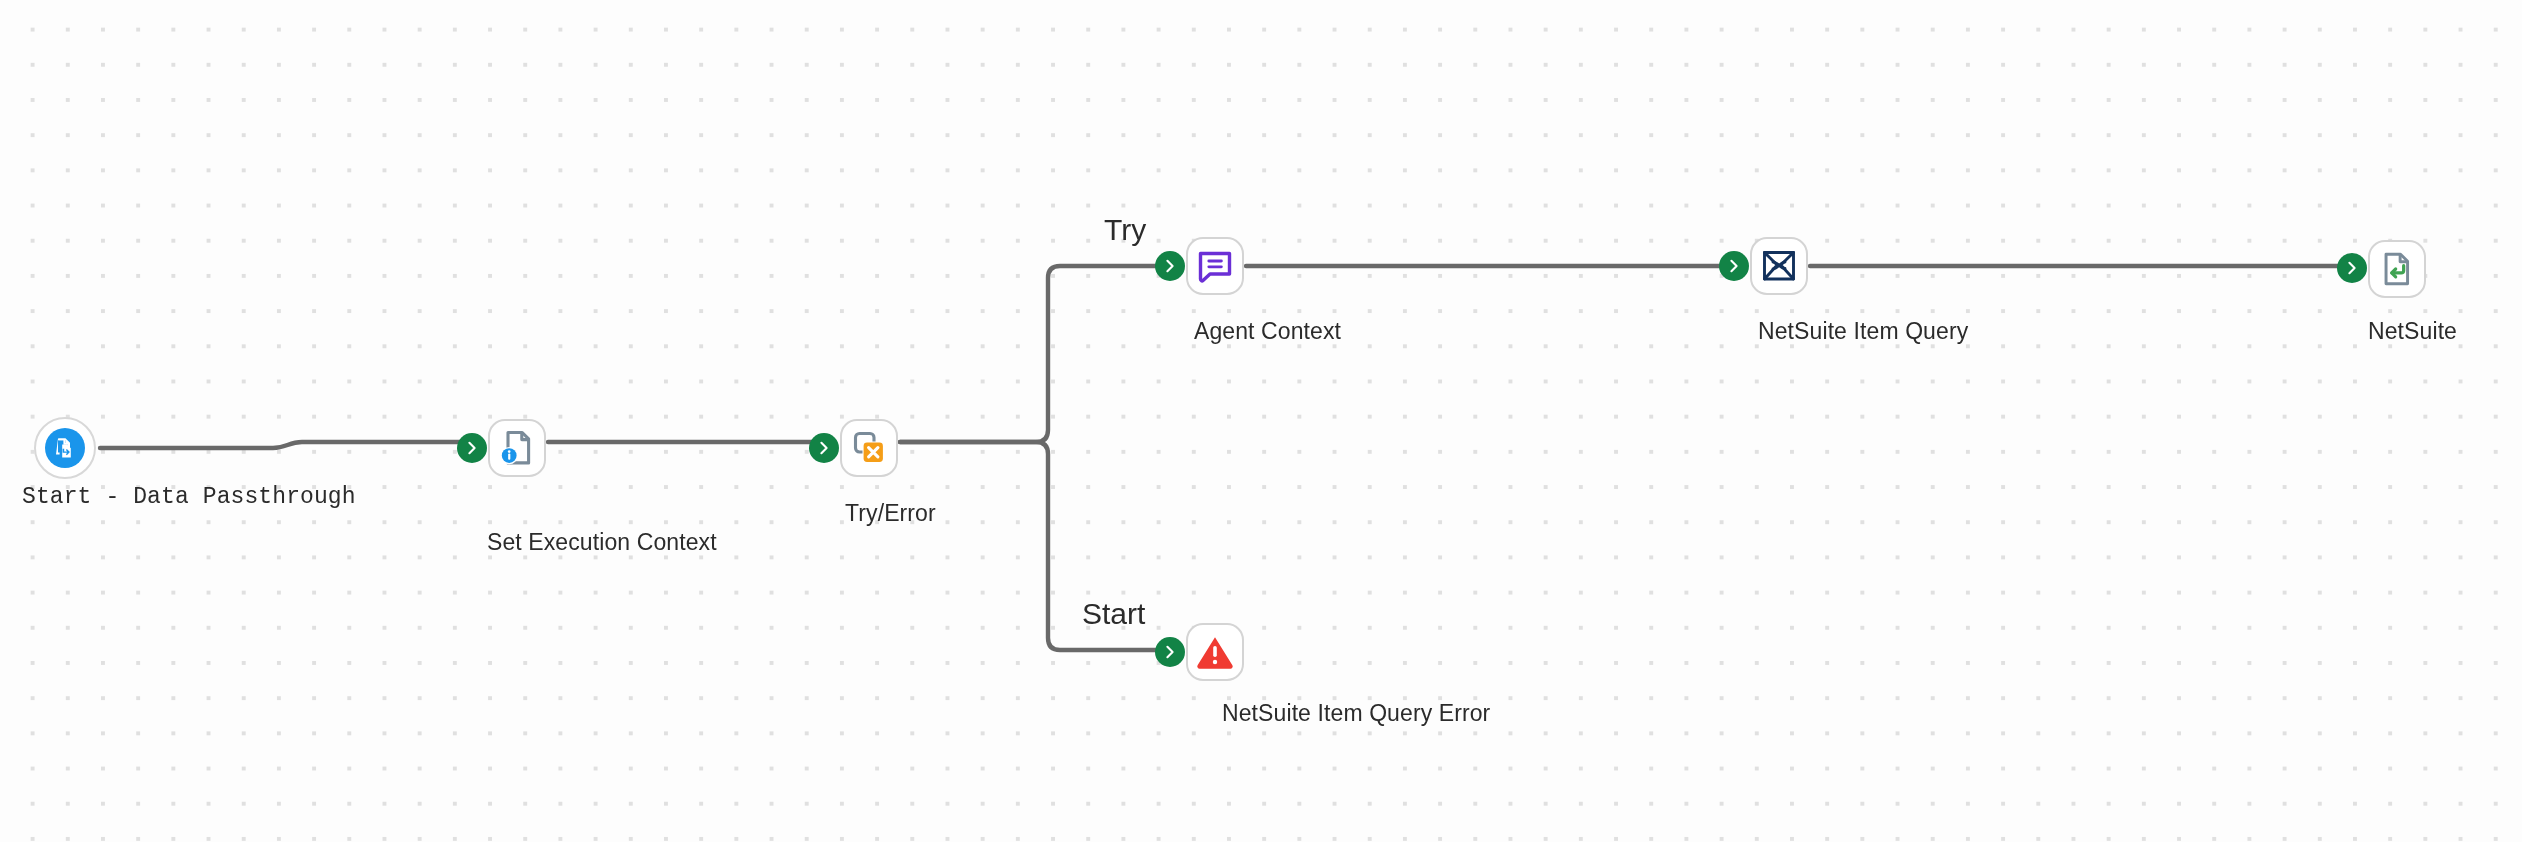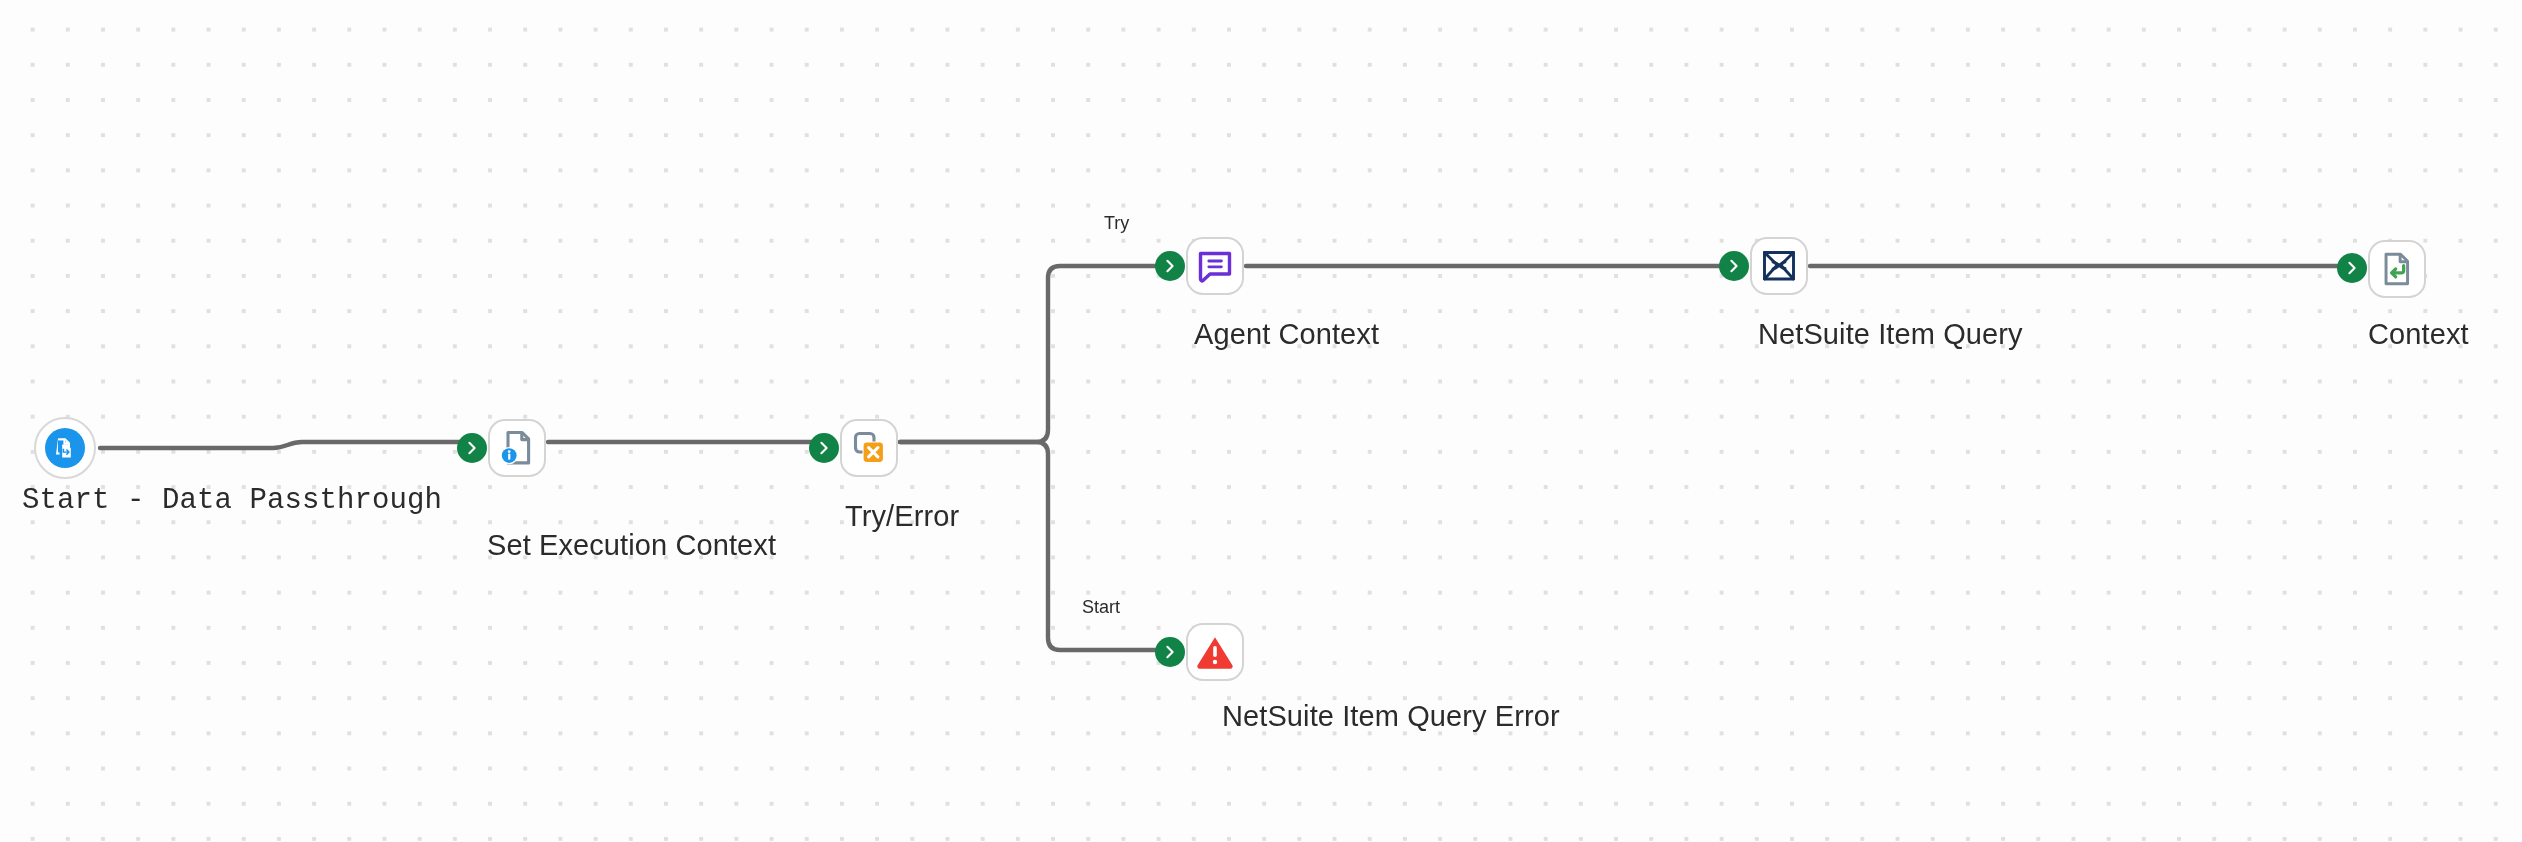--- a/index.html
+++ b/index.html
@@ -44,21 +44,21 @@
   }
   .node.round {
     width: 62px;
     height: 62px;
     border-radius: 50%;
     border: 2px solid #d8d8d8;
   }
   .node svg { display: block; }
   .node-label {
     position: absolute;
-    font-size: 29px;
+    font-size: 23px;
     color: #2b2b2b;
     white-space: nowrap;
     letter-spacing: 0.1px;
     z-index: 6;
     font-family: "Liberation Sans", sans-serif;
   }
   
   .arrow-badge {
     position: absolute;
     width: 30px;
@@ -67,21 +67,21 @@
     background: #128346;
     display: flex;
     align-items: center;
     justify-content: center;
     z-index: 7;
   }
   .arrow-badge svg { display: block; }
   
   .branch-label {
     position: absolute;
-    font-size: 18px;
+    font-size: 30px;
     color: #2b2b2b;
     white-space: nowrap;
     z-index: 6;
     font-family: "Liberation Sans", sans-serif;
   }
 </style>
 </head>
 <body>
 
 <div id="canvas">
@@ -177,21 +177,21 @@
       <div class="node" style="left: 2368px; top: 240px;">
         <span>
           <svg width="40" height="40" viewBox="0 0 42 42">
             <path d="M9.5 5.5 h15.2 l7.4 7.4 v23.6 h-22.6 z" fill="none" stroke="#7a8b99" stroke-width="3.1" stroke-linejoin="round"></path>
             <path d="M24.3 5.8 v7.6 h7.6" fill="none" stroke="#7a8b99" stroke-width="3.1" stroke-linejoin="round"></path>
             <path d="M28.0 17.5 v5.0 a2.6 2.6 0 0 1 -2.6 2.6 h-9.6" fill="none" stroke="#3fa352" stroke-width="3.4" stroke-linecap="round" stroke-linejoin="round"></path>
             <path d="M19.6 21.0 L15.4 25.1 L19.6 29.2" fill="none" stroke="#3fa352" stroke-width="3.4" stroke-linecap="round" stroke-linejoin="round"></path>
           </svg>
         </span>
       </div>
-      <div class="node-label" style="left: 2368px; top: 318px;">Context</div>
+      <div class="node-label" style="left: 2368px; top: 318px;">NetSuite</div>
       <div class="arrow-badge" style="left: 2337px; top: 253px; background: rgb(18, 131, 70);">
         <svg width="18" height="18" viewBox="0 0 18 18">
           <path d="M6.4 3.8 L11.6 9.0 L6.4 14.2" fill="none" stroke="#ffffff" stroke-width="2.1" stroke-linecap="round" stroke-linejoin="round"></path>
         </svg>
       </div>
       <div class="node" style="left: 1186px; top: 623px;">
         <span>
           <svg width="42" height="42" viewBox="0 0 42 42">
             <path d="M21 6.2 L38.4 34.2 a2.4 2.4 0 0 1 -2.1 3.6 H5.7 a2.4 2.4 0 0 1 -2.1 -3.6 Z" fill="#f03b32"></path>
             <rect x="19.2" y="15.0" width="3.6" height="11.0" rx="1.8" fill="#ffffff"></rect>

